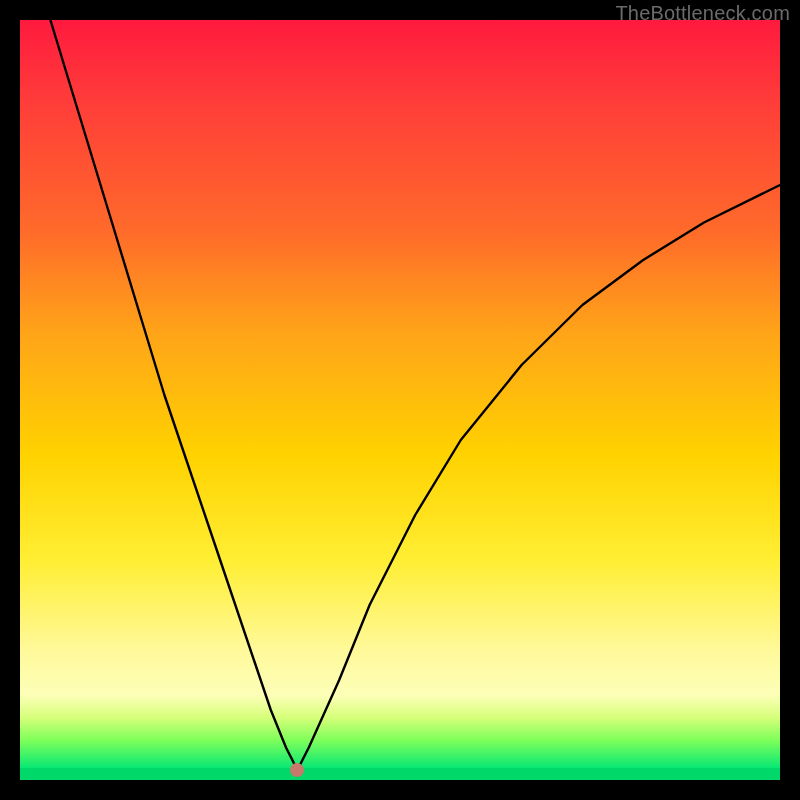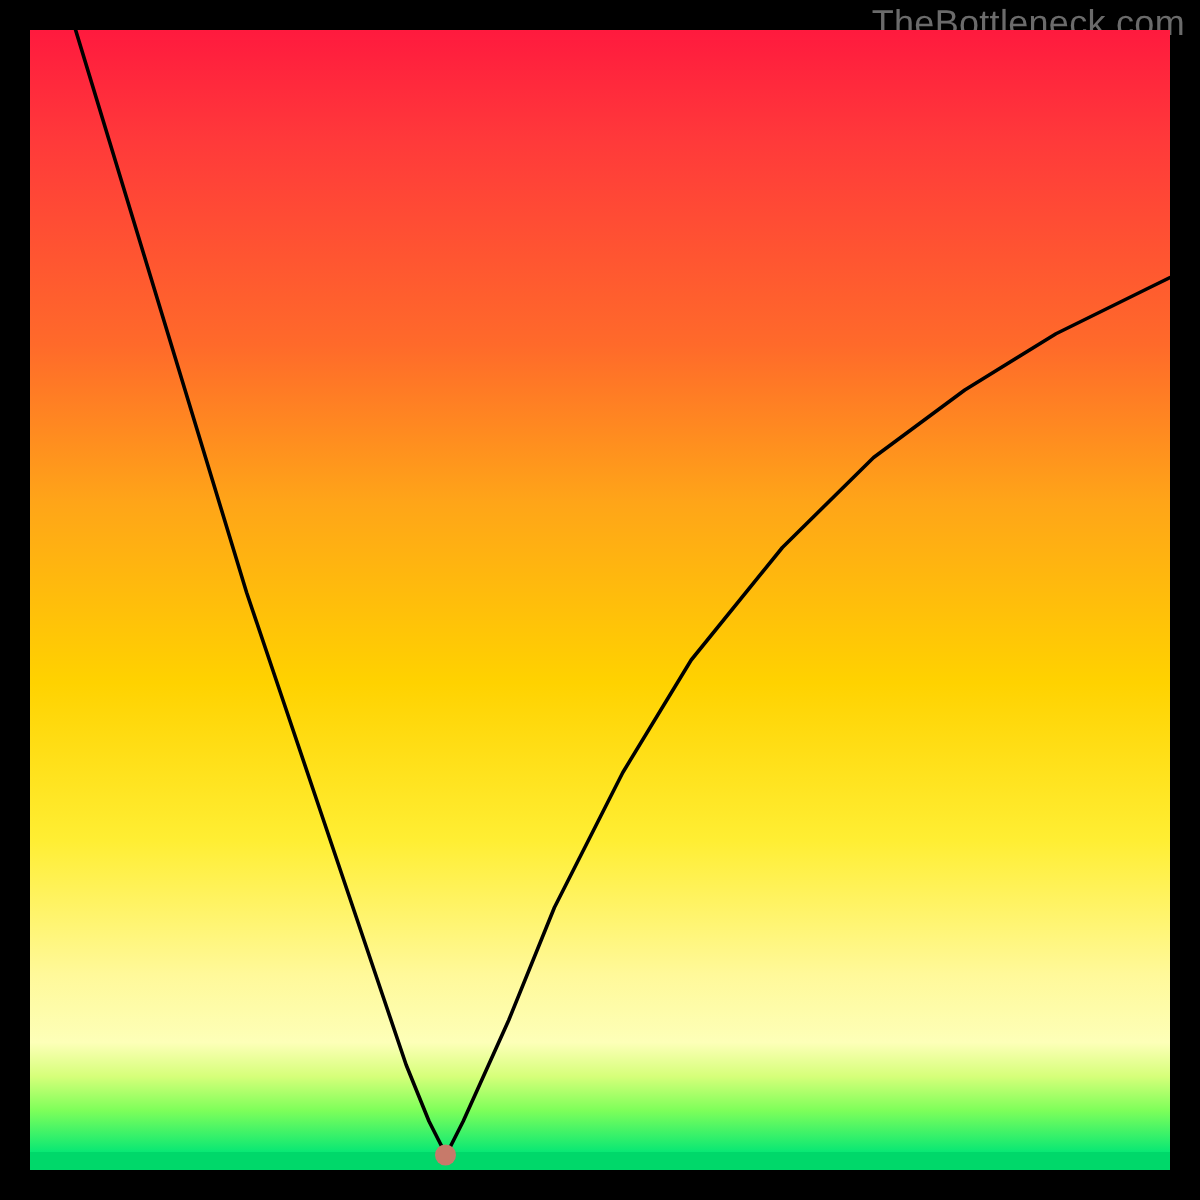--- a/index.html
+++ b/index.html
@@ -63,21 +63,21 @@
     background: #c77a6a;
     left: 0;
     top: 0;
     transform: translate(-50%, -50%);
   }
   .watermark {
     position: absolute;
     top: 2px;
     right: 10px;
     color: #6b6b6b;
-    font-size: 24px;
+    font-size: 20px;
     font-weight: 500;
     letter-spacing: 0.2px;
   }
 </style>
 </head>
 <body>
 
 <div class="watermark">TheBottleneck.com</div>
 
 <div class="frame">

